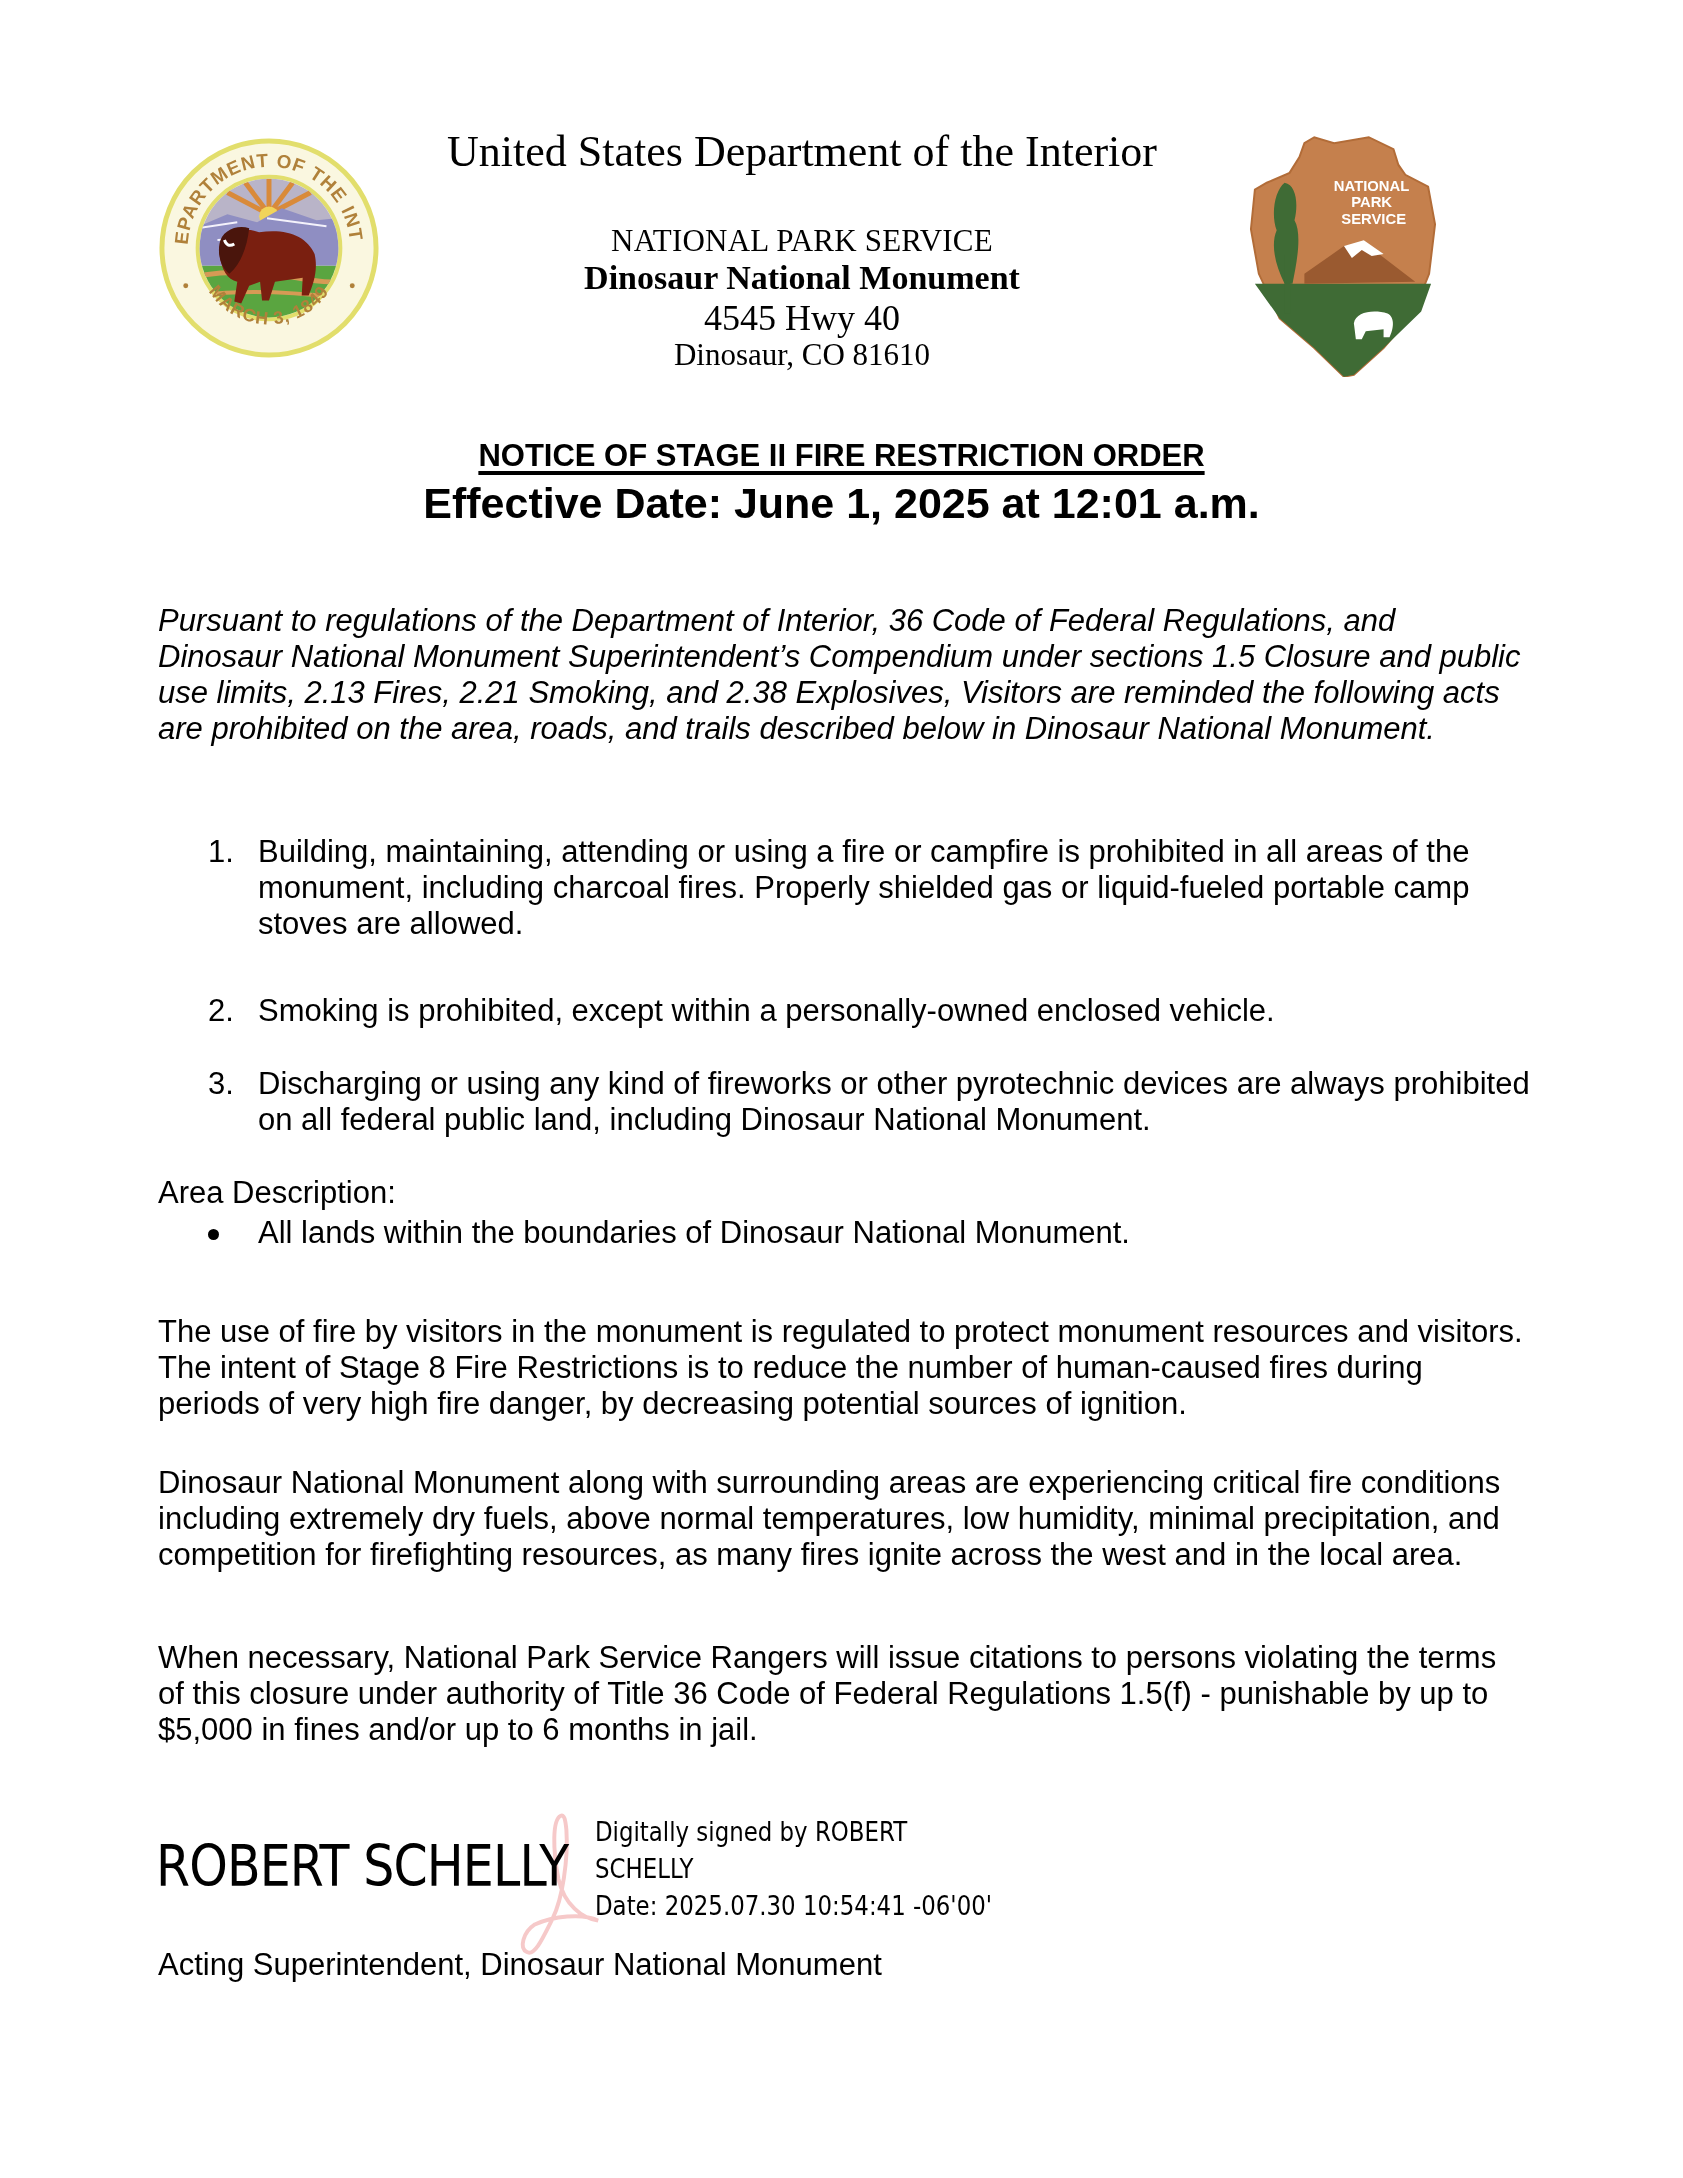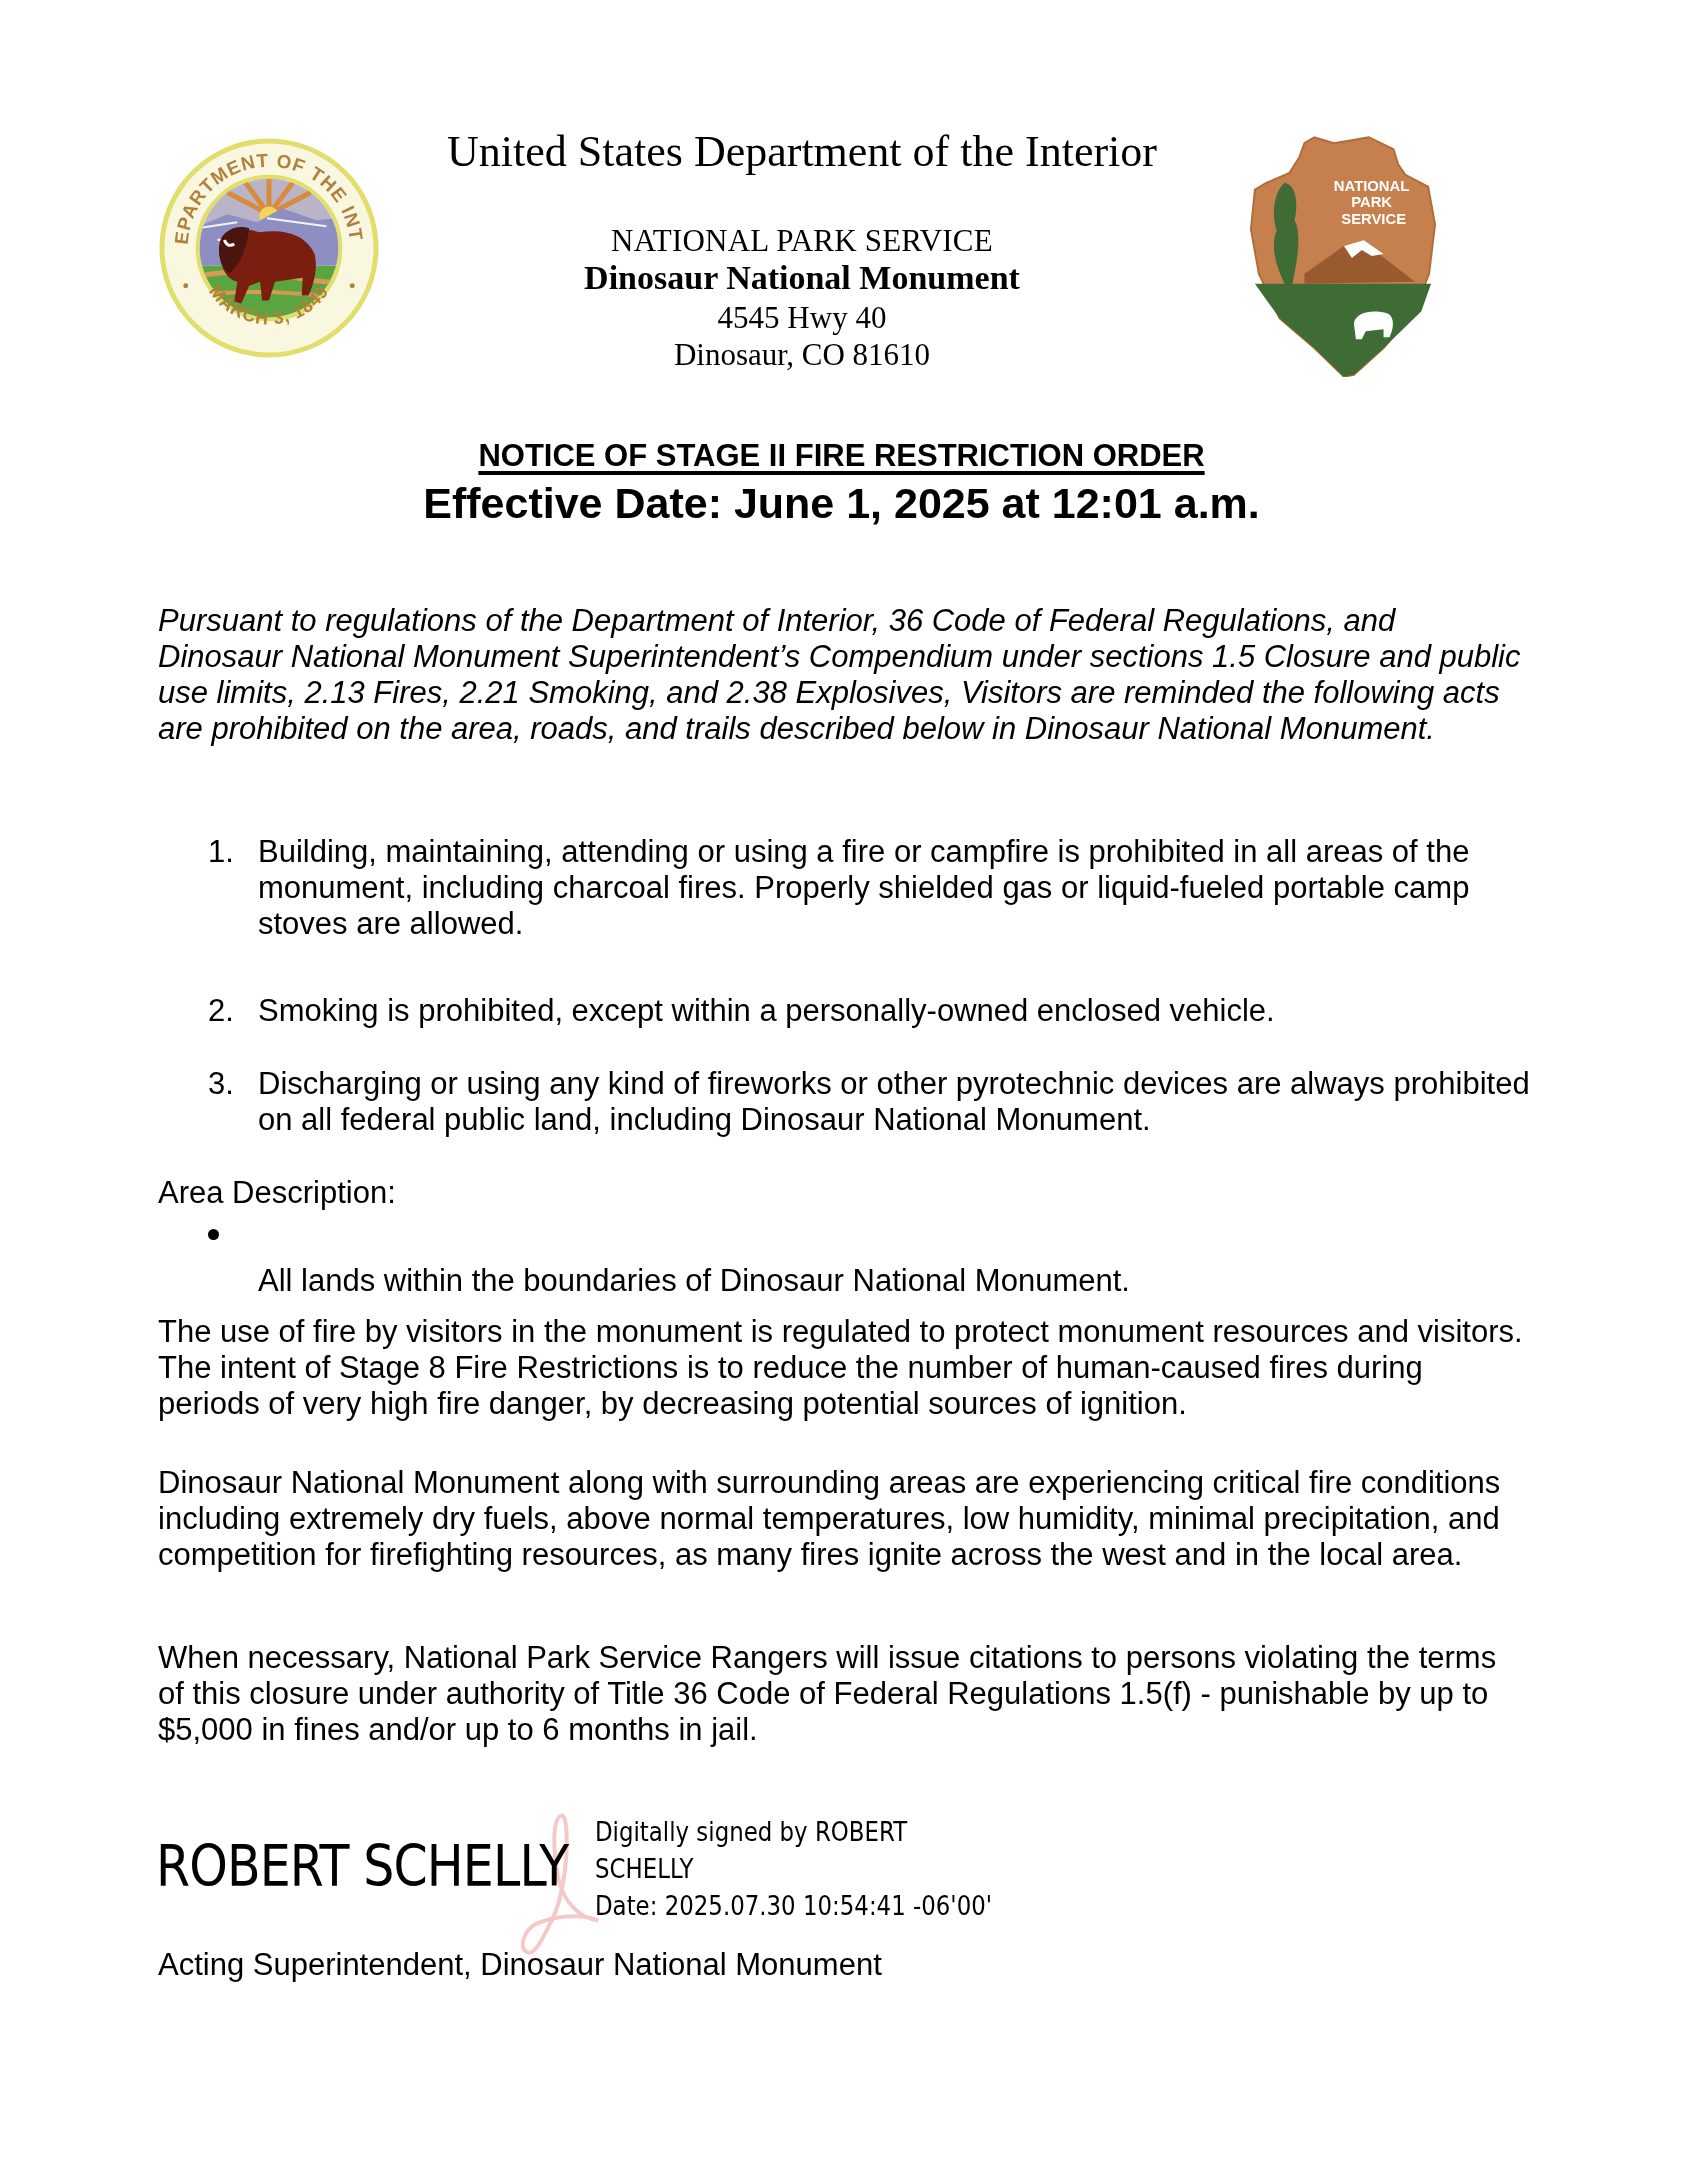--- a/index.html
+++ b/index.html
@@ -8,21 +8,21 @@
   .serif { font-family: "Liberation Serif", "DejaVu Serif", serif; }
   .sans { font-family: "Liberation Sans", "DejaVu Sans", sans-serif; }
 
   
   .seal { left: 158px; top: 137px; width: 222px; height: 222px; }
   .arrowhead { left: 1245px; top: 135px; width: 194px; height: 242px; }
   .hdr-line { left: 396px; width: 812px; text-align: center; white-space: nowrap; }
   .hdr-dept { top: 126px; font-size: 44px; line-height: 51px; text-align: center; }
   .hdr-nps { top: 224px; font-size: 31px; line-height: 34px; letter-spacing: 0.2px; }
   .hdr-unit { top: 259px; font-size: 34px; line-height: 38px; font-weight: bold; }
-  .hdr-addr1 { top: 300px; font-size: 31px; line-height: 36px; }
+  .hdr-addr1 { top: 300px; font-size: 36px; line-height: 36px; }
   .hdr-addr2 { top: 337px; font-size: 31px; line-height: 36px; }
 
   
   .title { left: 198px; width: 1287px; text-align: center; font-weight: bold; white-space: nowrap; }
   .title-1 { top: 432px; font-size: 31px; line-height: 48px; text-decoration: underline; text-decoration-thickness: 4px; text-underline-offset: 5px; }
   .title-2 { top: 479px; font-size: 43px; line-height: 48px; }
 
   
   .body-text { font-size: 31px; line-height: 36px; }
   .para { left: 158px; width: 1366px; }
@@ -32,21 +32,21 @@
   .list-item { left: 158px; width: 1386px; }
   .list-num { position: absolute; left: 50px; top: 0; }
   .list-text { position: absolute; left: 100px; top: 0; width: 1287px; }
   .li-1 { top: 834px; }
   .li-2 { top: 993px; }
   .li-3 { top: 1066px; }
 
   .area-label { left: 158px; top: 1175px; }
   .bullet-row { left: 158px; top: 1215px; width: 1386px; }
   .bullet-dot { position: absolute; left: 50px; top: 14px; width: 11px; height: 11px; border-radius: 50%; background: #000; }
-  .bullet-text { position: absolute; left: 100px; top: 0; margin-top: 48px; }
+  .bullet-text { position: absolute; left: 100px; top: 0; }
 
   .p-use { top: 1314px; }
   .p-cond { top: 1459px; margin-top: 6px; }
   .p-cite { top: 1640px; }
 
   
   .sig-name { left: 156px; top: 1834px; font-size: 57px; line-height: 65px; letter-spacing: -1px; font-family: "DejaVu Sans", "Liberation Sans", sans-serif; transform: scaleX(0.86); transform-origin: left top; white-space: nowrap; }
   .acrobat { left: 513px; top: 1810px; width: 89px; height: 150px; }
   .sig-meta { left: 595px; top: 1814px; font-family: "DejaVu Sans", "Liberation Sans", sans-serif; font-size: 26px; line-height: 37px; transform: scaleX(0.88); transform-origin: left top; white-space: nowrap; }
   .sig-title { left: 158px; top: 1947px; }

